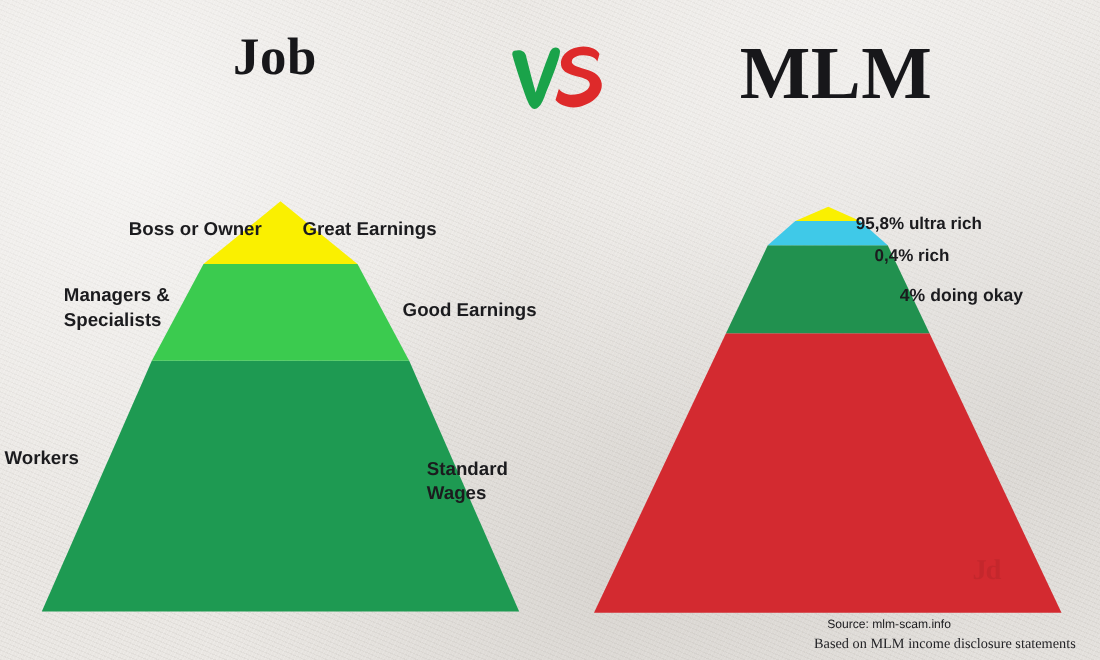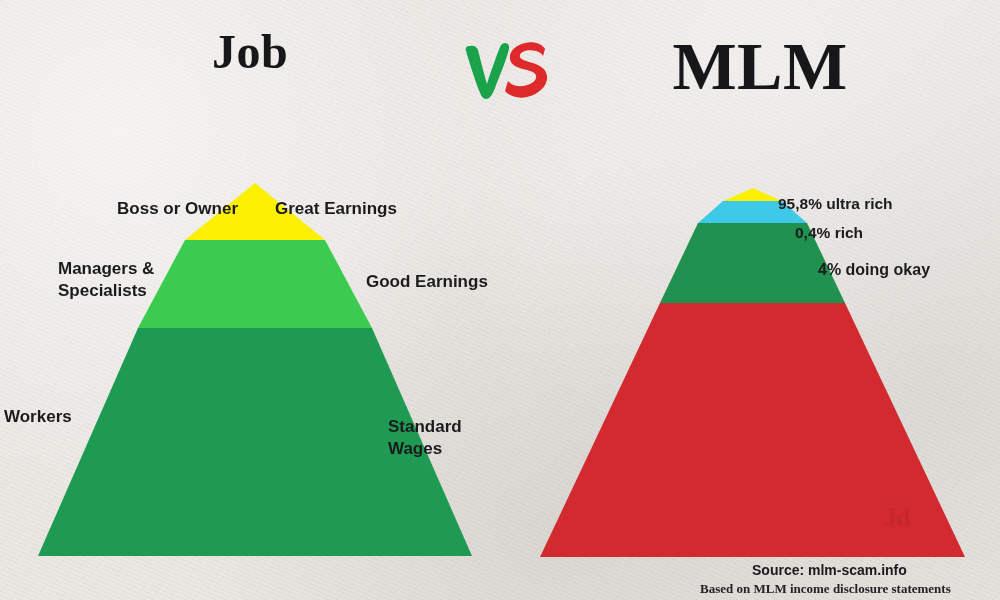--- a/index.html
+++ b/index.html
@@ -106,33 +106,34 @@
   
   #source-block {
     position: absolute;
     left: 700px;
     top: 562px;
     width: 290px;
     text-align: left;
   }
   #source-main {
     font-family: "Liberation Sans", sans-serif;
-    font-weight: 700;
-    font-size: 14px;
+    font-weight: 400;
+    font-size: 11px;
     color: #1a1a1d;
     line-height: 1.2;
     margin-left: 52px;
   }
   #source-sub {
     font-family: "Liberation Serif", "DejaVu Serif", serif;
-    font-weight: 700;
+    font-weight: 400;
     font-size: 13px;
     color: #232326;
     line-height: 1.25;
     margin-top: 2px;
+    margin-left: 40px;
   }
 
   
   #watermark {
     position: absolute;
     left: 884px;
     top: 503px;
     font-family: "Liberation Serif", serif;
     font-size: 26px;
     font-weight: 700;

